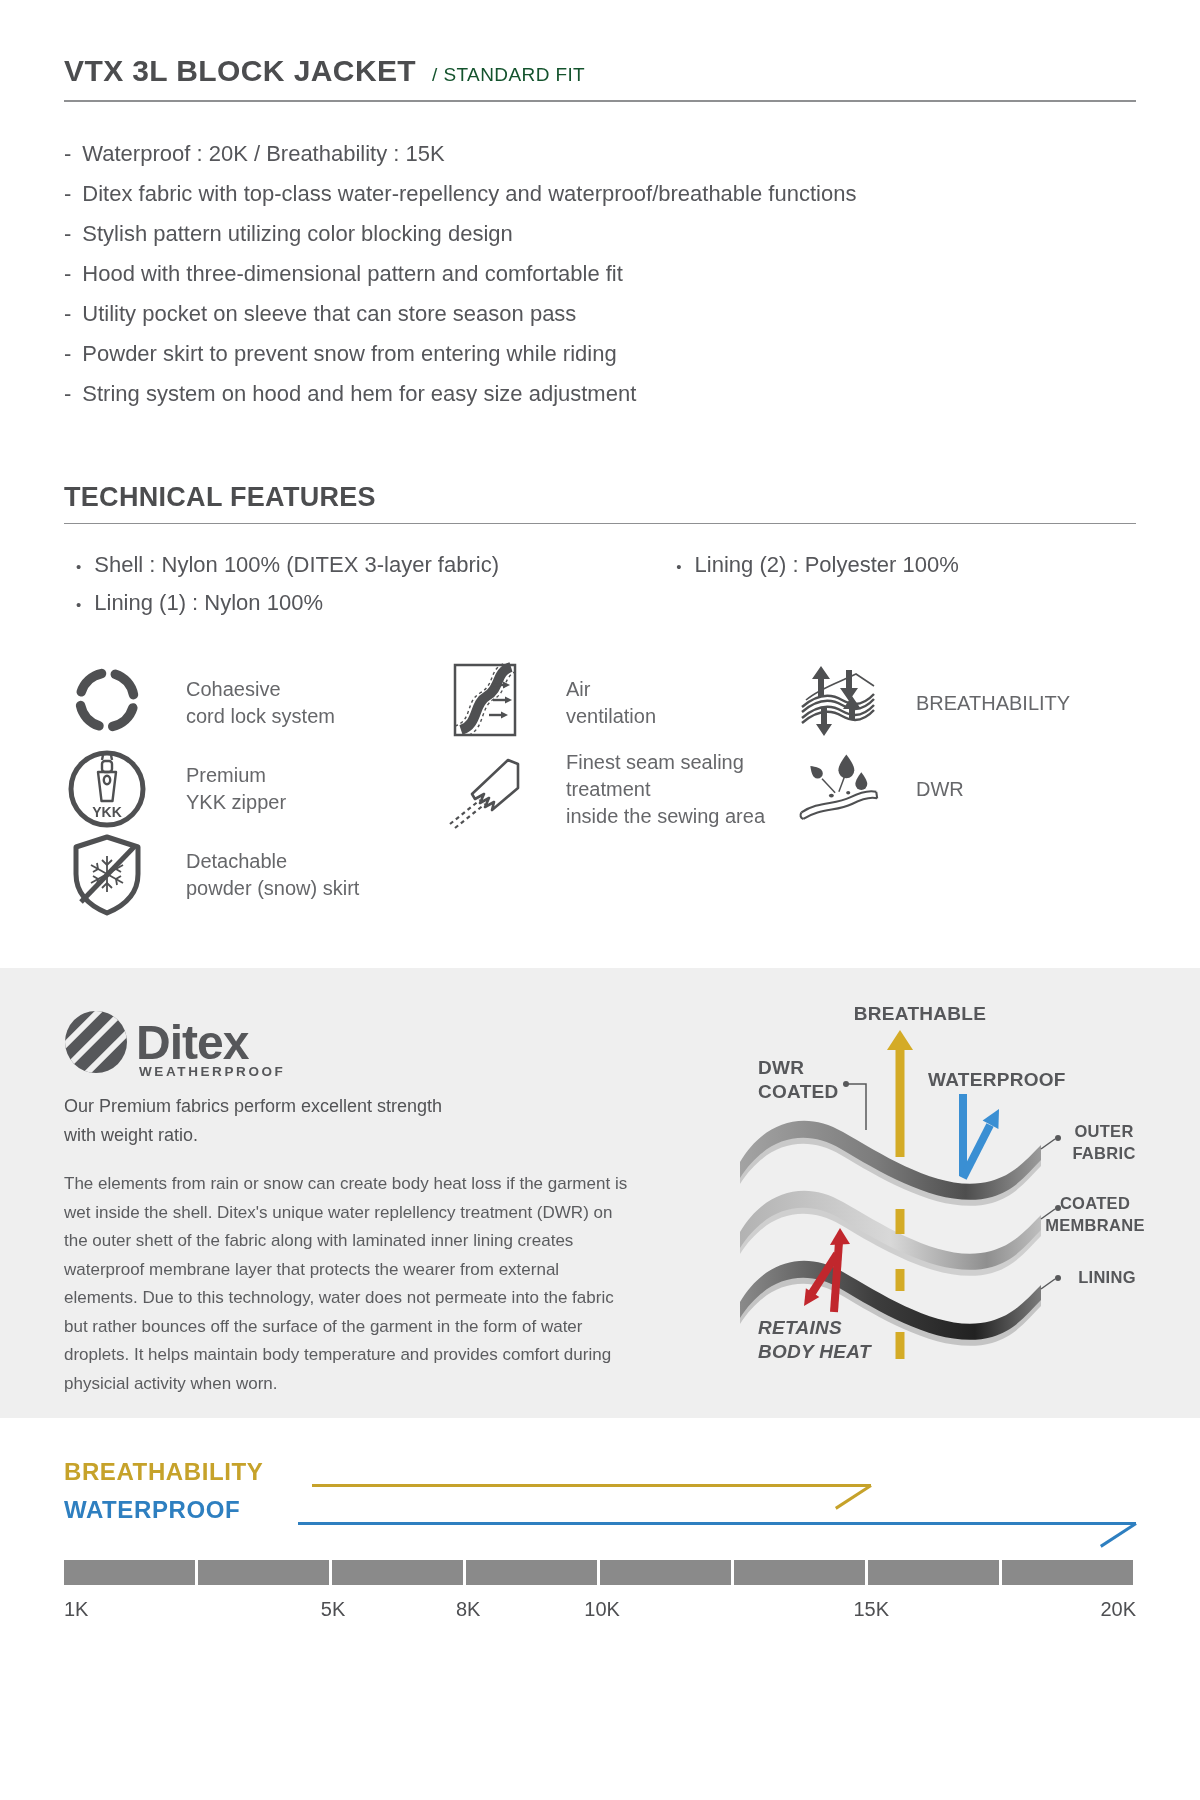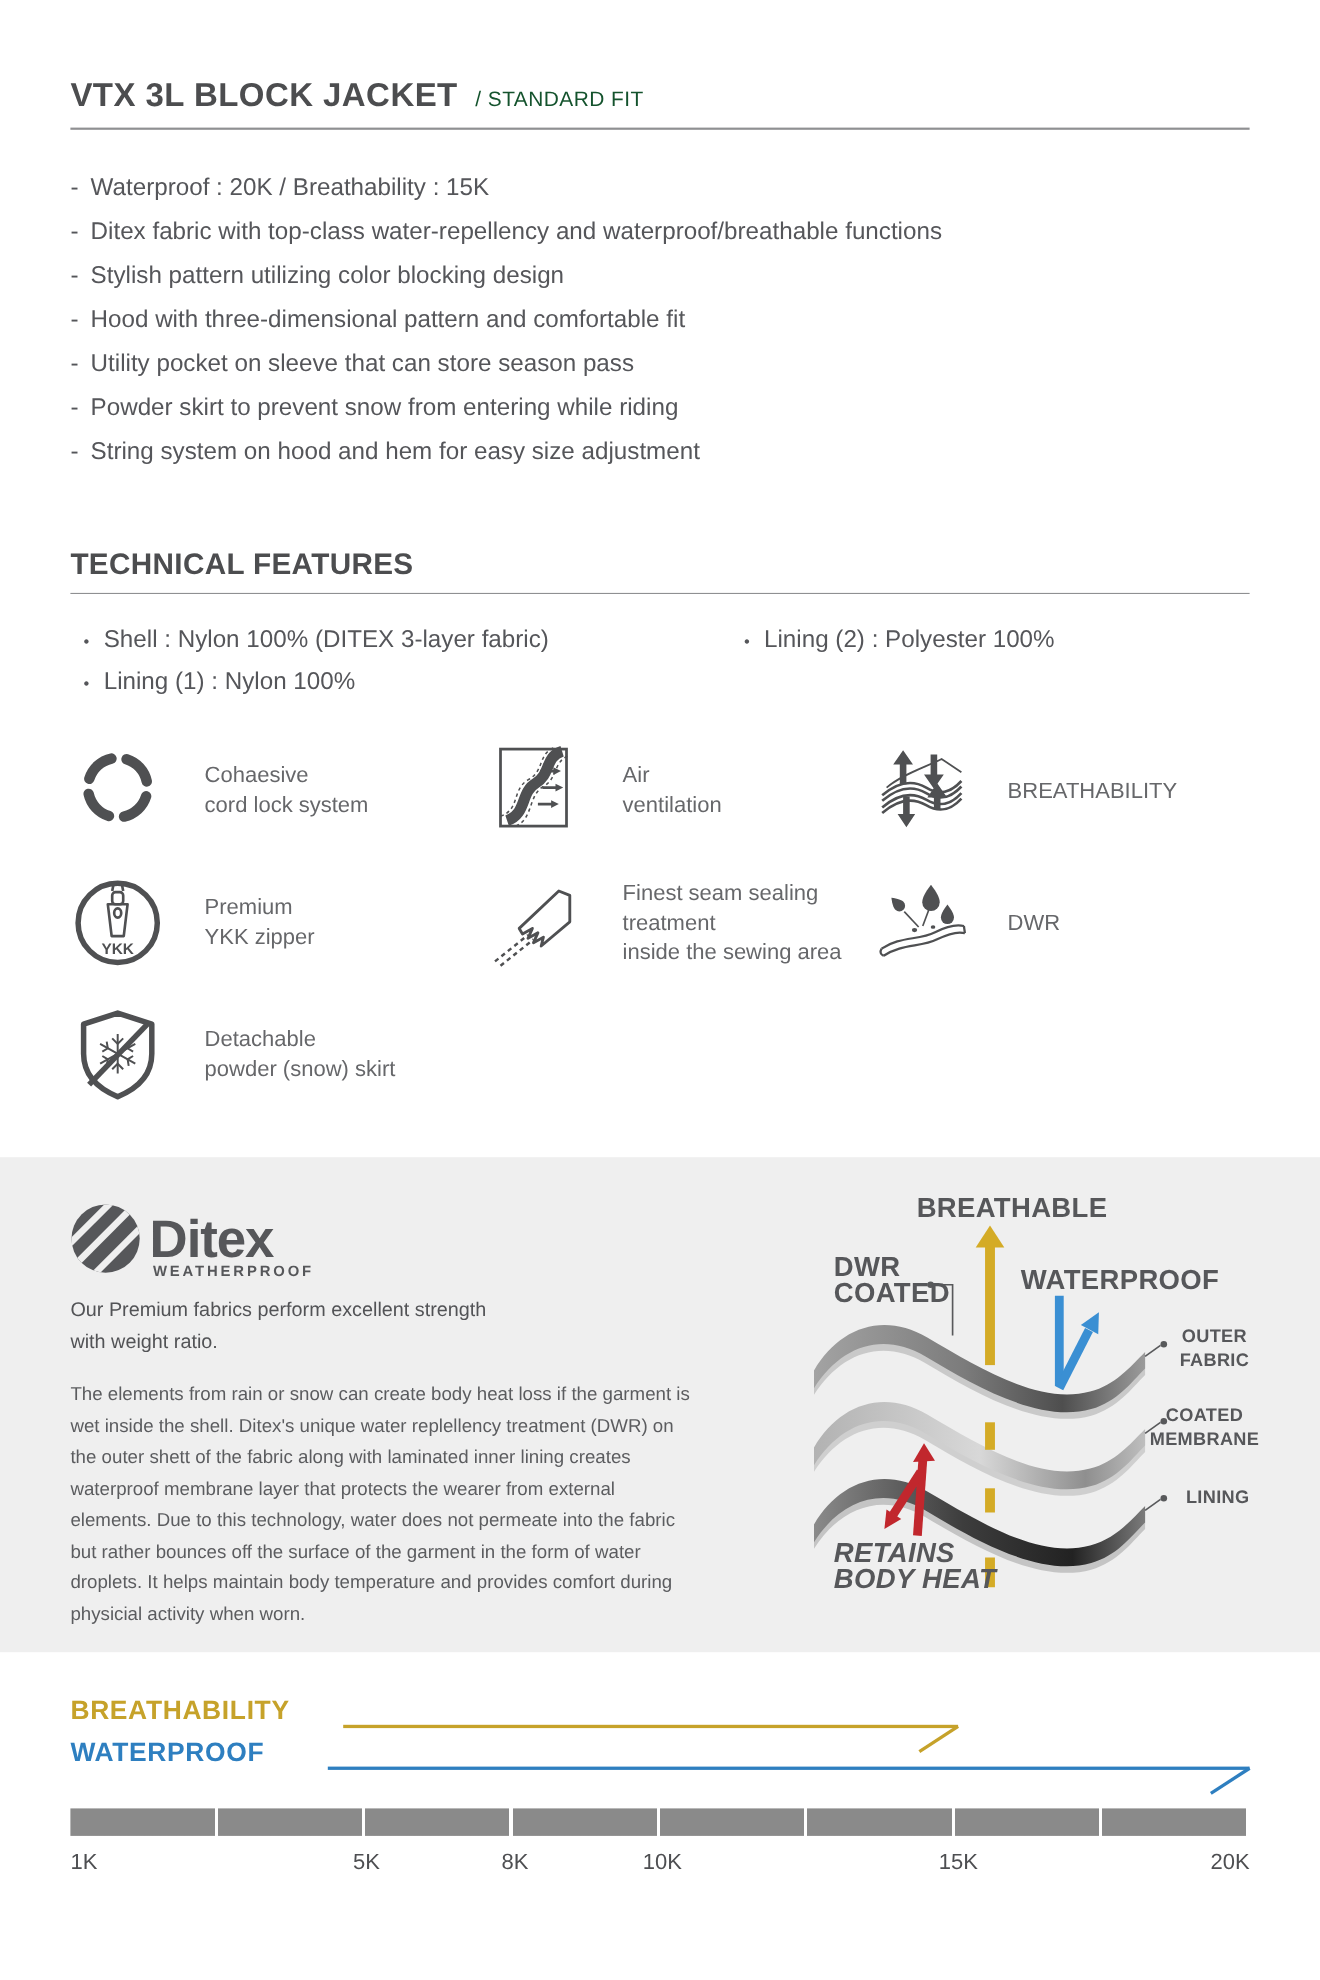--- a/index.html
+++ b/index.html
@@ -4,53 +4,53 @@
 <style>
   html,body{margin:0;padding:0;}
   body{
     width:1200px;height:1800px;overflow:hidden;background:#fff;
     font-family:"Liberation Sans",sans-serif;color:#55565a;
   }
   .page{position:relative;width:1200px;height:1800px;background:#fff;}
   .content{padding:0 64px;}
 
   
-  .title-row{padding-top:70px;display:flex;align-items:baseline;gap:16px;}
+  .title-row{padding-top:54px;display:flex;align-items:baseline;gap:16px;}
   .product-title{margin:0;font-size:30px;font-weight:700;color:#4c4d4f;letter-spacing:.4px;}
   .fit-label{font-size:19px;font-weight:400;color:#14532d;letter-spacing:.4px;}
   .rule{border-bottom:2px solid #8f9092;margin-top:12px;}
   .rule-thin{border-bottom:1.5px solid #8f9092;margin-top:10px;}
 
   
   .features{margin-top:32px;}
   .feature{display:flex;font-size:22px;line-height:40px;color:#55565a;}
   .feature .dash{margin-right:11px;}
 
   
   .tech-head{margin-top:68px;font-size:27px;font-weight:700;color:#4c4d4f;letter-spacing:.3px;}
   .materials{margin-top:28px;display:grid;grid-template-columns:56% 44%;row-gap:12px;font-size:22px;color:#55565a;}
   .mat{display:flex;align-items:baseline;padding-left:12px;}
   .mat-bullet{font-size:15px;margin-right:13px;}
 
-  .icons-grid{margin-top:44px;display:grid;grid-template-columns:380px 350px 1fr;row-gap:34px;}
+  .icons-grid{margin-top:44px;display:grid;grid-template-columns:380px 350px 1fr;}
   .icon-cell{display:flex;align-items:center;gap:36px;min-height:84px;}
   .icon-box{width:86px;height:86px;flex:0 0 86px;display:flex;align-items:flex-start;justify-content:center;}
   .icon-label{font-size:20px;line-height:27px;color:#66676a;}
   .icon-label div:empty{display:none;}
 
   
   .ditex-section{margin-top:50px;background:#efefef;height:450px;position:relative;}
   .ditex-logo{position:absolute;left:62px;top:34px;}
   .ditex-intro{position:absolute;left:64px;top:124px;font-size:18px;font-weight:500;line-height:29px;color:#525356;white-space:pre-line;}
   .ditex-body{position:absolute;left:64px;top:202px;width:660px;font-size:17px;line-height:28.5px;color:#5b5c5f;white-space:pre-line;}
 
   .diagram{position:absolute;left:700px;top:14px;width:480px;height:430px;}
   .diagram svg{position:absolute;left:0;top:0;}
   .dlabel{position:absolute;font-weight:700;color:#56575a;letter-spacing:.3px;}
-  .dlabel-lg{font-size:25px;line-height:24px;}
+  .dlabel-lg{font-size:19px;line-height:24px;}
   .dlabel-sm{font-size:16.5px;line-height:22px;}
   .lbl-breathable{left:130px;top:20px;width:180px;text-align:center;}
   .lbl-dwr{left:58px;top:74px;}
   .lbl-waterproof{left:228px;top:86px;width:170px;}
   .lbl-outer{left:345px;top:138px;width:118px;text-align:center;}
   .lbl-coated{left:325px;top:210px;width:140px;text-align:center;}
   .lbl-lining{left:352px;top:284px;width:110px;text-align:center;}
   .lbl-retains{left:58px;top:334px;font-style:italic;}
 
   

